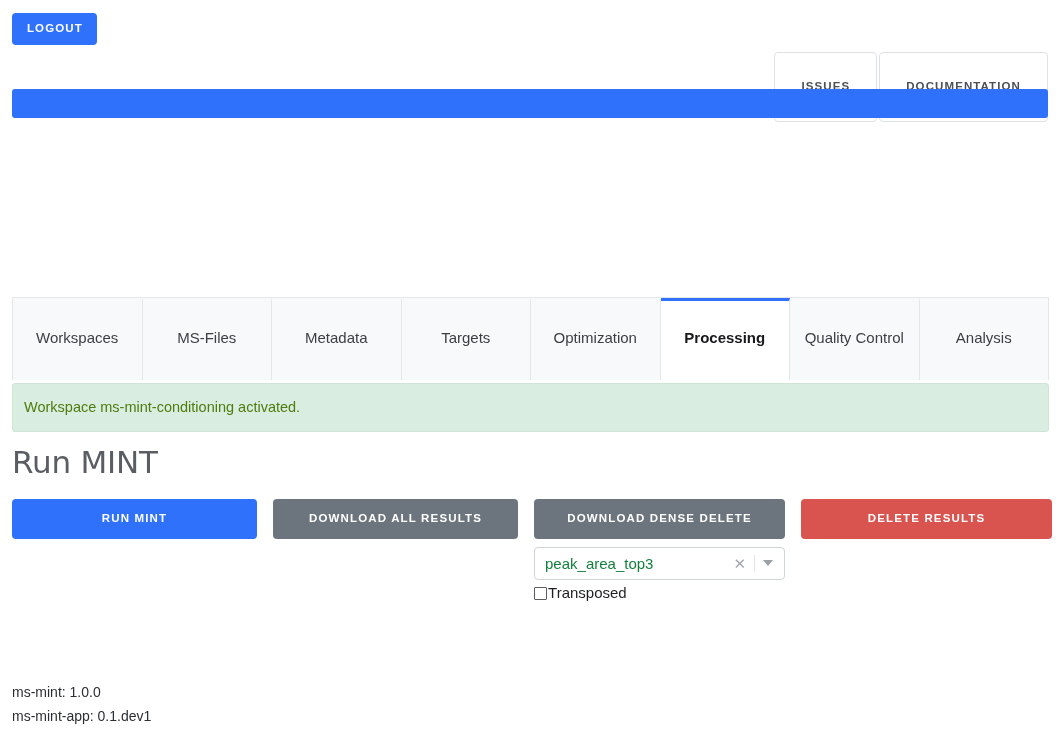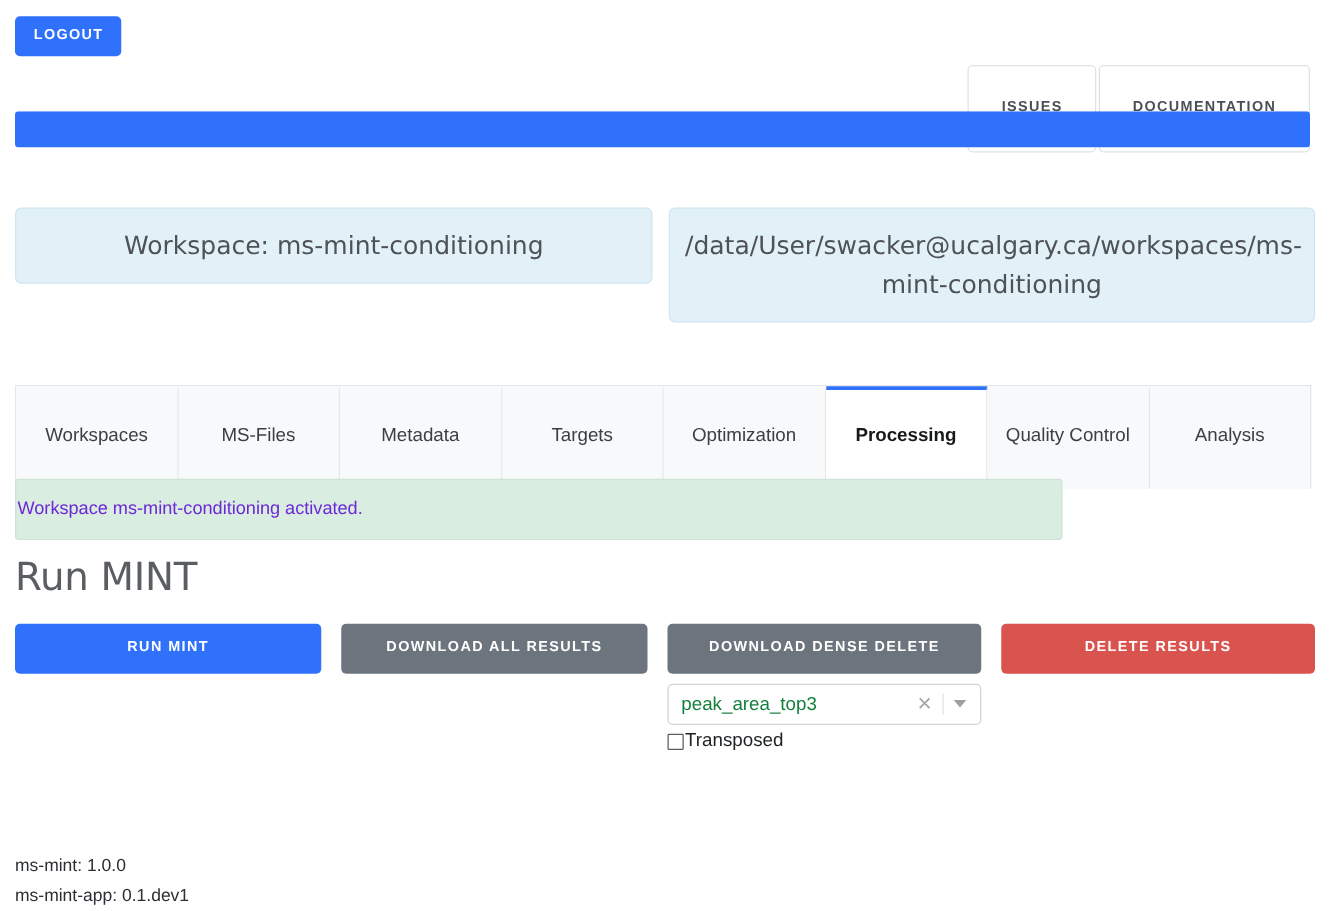--- a/index.html
+++ b/index.html
@@ -92,21 +92,21 @@
     text-align: center;
     padding: 14px 12px;
     line-height: 1.55;
   }
   .info-box.left  { width: 510px; }
   .info-box.right { width: 517px; }
 
   
   .main-tabs {
     position: absolute;
-    left: 12px; top: 308px;
+    left: 12px; top: 297px;
     width: 1037px;
     display: flex;
     border: 1px solid #e4e6e8;
     border-bottom: none;
     background: #f8f9fa;
   }
   .main-tab {
     flex: 1 1 0;
     min-height: 82px;
     background: #f8f9fa;
@@ -127,27 +127,27 @@
     background: #ffffff;
     border-top: 3px solid #2f71fb;
     font-weight: 700;
     color: #16181a;
   }
 
   
   .alert {
     position: absolute;
     left: 12px; top: 383px;
-    width: 838px;
+    width: 1037px;
     background: #d9ede0;
     border: 1px solid #cde4d6;
     border-radius: 3px;
-    color: #6d28d9;
+    color: #4d7c0f;
     font-size: 14.5px;
-    padding: 14px 1px;
+    padding: 14px 11px;
     line-height: 1.3;
   }
 
   
   .page-title {
     position: absolute;
     left: 12px; top: 444px;
     margin: 0;
     font-family: "DejaVu Sans", sans-serif;
     font-size: 31px;
@@ -268,24 +268,20 @@
 
   <div class="top-tabs">
     <div class="top-tab">ISSUES</div>
     <div class="top-tab">DOCUMENTATION</div>
   </div>
 
   <div class="progress-outer">
     <div class="progress-inner"></div>
   </div>
 
-  <div class="info-row">
-    <div class="info-box left">Workspace: ms-mint-conditioning</div>
-    <div class="info-box right">/data/User/swacker@ucalgary.ca/workspaces/ms-mint-conditioning</div>
-  </div>
 
   <div class="main-tabs">
     <div class="main-tab">Workspaces</div>
     <div class="main-tab">MS-Files</div>
     <div class="main-tab">Metadata</div>
     <div class="main-tab">Targets</div>
     <div class="main-tab">Optimization</div>
     <div class="main-tab active">Processing</div>
     <div class="main-tab">Quality Control</div>
     <div class="main-tab">Analysis</div>

